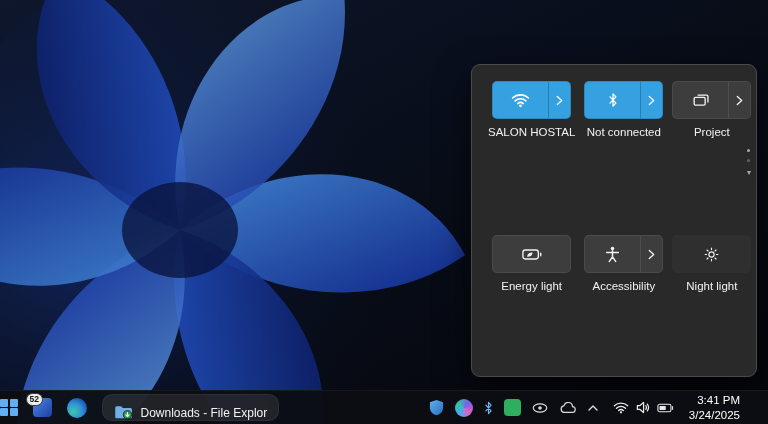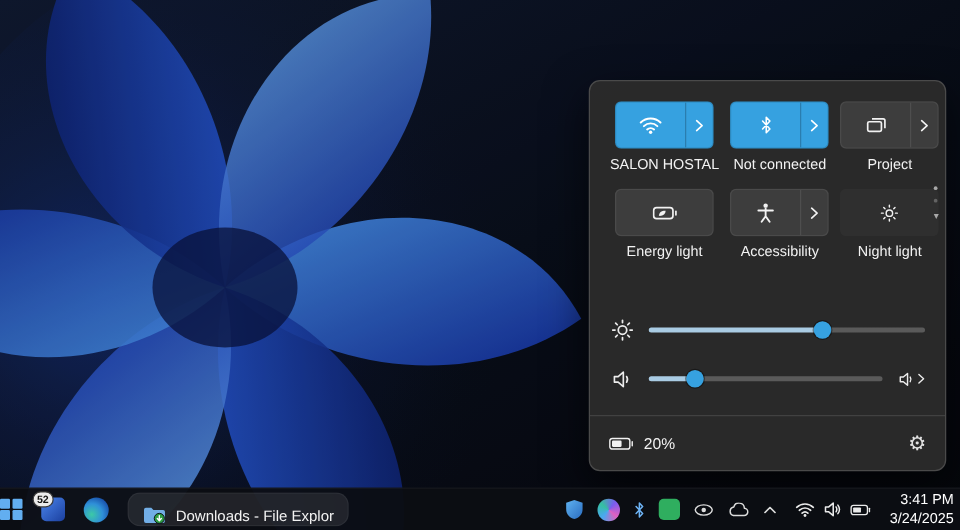--- a/index.html
+++ b/index.html
@@ -7,21 +7,21 @@
   body { font-family:"Liberation Sans", sans-serif; background:#000; cursor:default; }
   :root { --accent:#36a1e0; --fill:#a9cbe3; }
 
   .screen { position:relative; width:768px; height:424px; overflow:hidden; }
   .wallpaper { position:absolute; inset:0; display:block; }
 
   
   .qs-panel {
     position:absolute; right:11px; bottom:47px; width:286px; height:313px;
     background:rgba(42,42,42,0.97); border:1px solid #4a4a4a; border-radius:9px;
-    box-shadow:0 12px 34px rgba(0,0,0,.6); display:flex; flex-direction:column; color:#fff;margin-left:32px;
+    box-shadow:0 12px 34px rgba(0,0,0,.6); display:flex; flex-direction:row; color:#fff;margin-left:32px;
   }
   .qs-grid { display:grid; grid-template-columns:repeat(3,1fr); column-gap:9px; row-gap:13px; margin:16px 18px 0 16px; }
   .qs-tile { display:flex; flex-direction:column; align-items:center; gap:7px; }
   .pill { width:79px; height:38px; border-radius:5px; background:#3d3d3d; border:1px solid rgba(255,255,255,.07);
           display:flex; align-items:stretch; overflow:hidden; cursor:pointer; color:#f2f2f2; }
   .pill.active { background:var(--accent); border-color:rgba(0,0,0,.15); color:#fff; }
   .pill.ghost { background:rgba(255,255,255,.03); border-color:transparent; }
   .pill-main { flex:1; display:flex; align-items:center; justify-content:center; }
   .pill-chevron { width:22px; display:flex; align-items:center; justify-content:center; border-left:1px solid rgba(255,255,255,.09); }
   .pill.active .pill-chevron { border-left-color:rgba(0,0,0,.22); }
@@ -43,21 +43,21 @@
   .output-btn { display:flex; align-items:center; gap:2px; color:#ececec; cursor:pointer; padding-left:2px; }
 
   .qs-footer { height:44px; border-top:1px solid #414141; display:flex; align-items:center; justify-content:space-between; padding:0 15px; }
   .battery-status { display:flex; align-items:center; gap:8px; font-size:12.5px; color:#f2f2f2; cursor:pointer; }
   .gear { font-size:16px; color:#e2e2e2; cursor:pointer; font-family:"DejaVu Sans", sans-serif; }
 
   
   .taskbar { position:absolute; left:0; right:0; bottom:0; height:34px; background:rgba(11,14,19,.96);
     border-top:1px solid rgba(255,255,255,.05); display:flex; align-items:center; color:#eee; }
   .tb-left { display:flex; align-items:center; gap:15px; }
-  .tb-right { margin-left:auto; display:flex; align-items:center; gap:11px; padding-right:1px; }
+  .tb-right { margin-left:auto; display:flex; align-items:center; gap:11px; padding-right:24px; }
   .tb-icon { position:relative; display:flex; align-items:center; justify-content:center; cursor:pointer; }
   .start-grid { display:grid; grid-template-columns:8px 8px; grid-template-rows:8px 8px; gap:1.5px; }
   .start-grid span { background:#62aef0; border-radius:1px; }
   .badge { position:absolute; top:-5px; left:-7px; background:#ececec; color:#141414; font-size:8.5px; font-weight:bold;
     padding:0 3px; border-radius:7px; line-height:11px; border:1px solid #3a3a3a; }
   .app-sq { width:19px; height:19px; border-radius:4px; background:linear-gradient(135deg,#4b86ee,#1b3f9e); }
   .edge-circle { width:20px; height:20px; border-radius:50%;
     background:radial-gradient(circle at 32% 68%, #3cc9a6 0%, #2f90d8 45%, #1b57b0 75%, #123a80 100%); }
   .fe-button { display:flex; align-items:flex-end; gap:8px; background:rgba(255,255,255,.09); border:1px solid rgba(255,255,255,.05);
     border-radius:10px; height:27px; padding:0 11px; cursor:pointer; }

